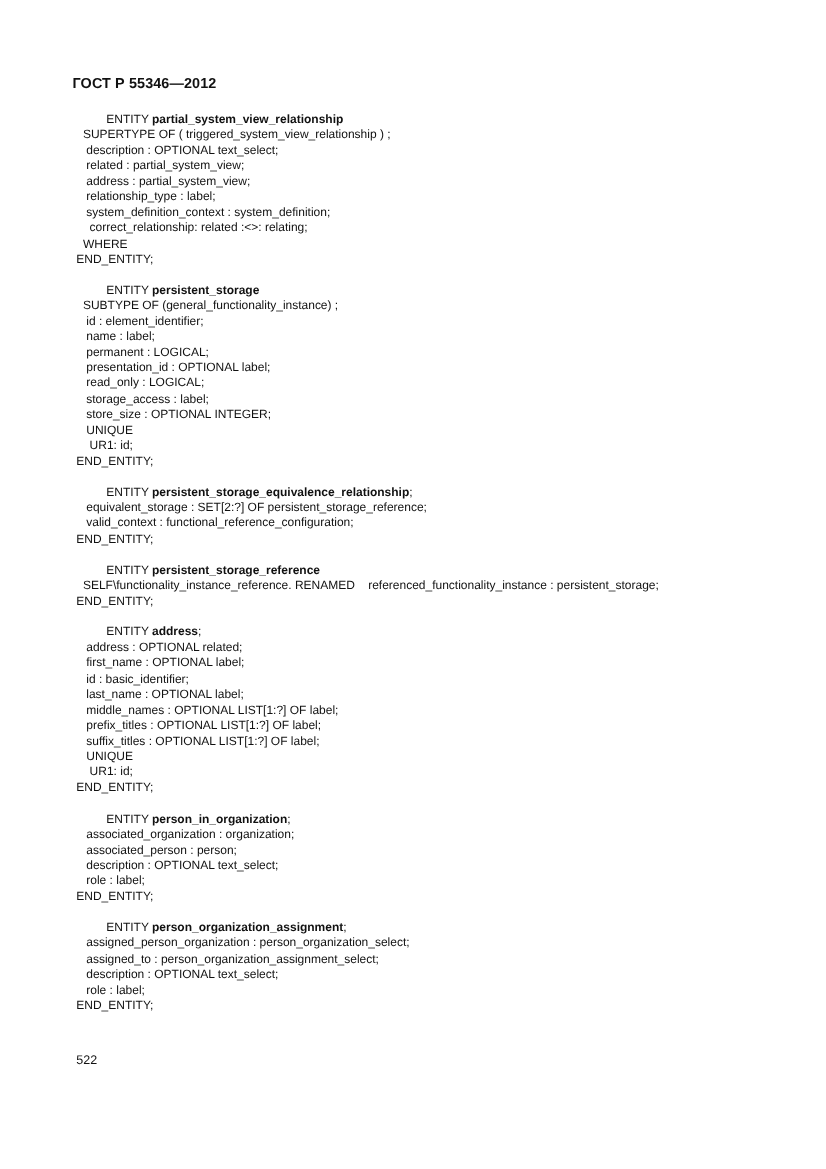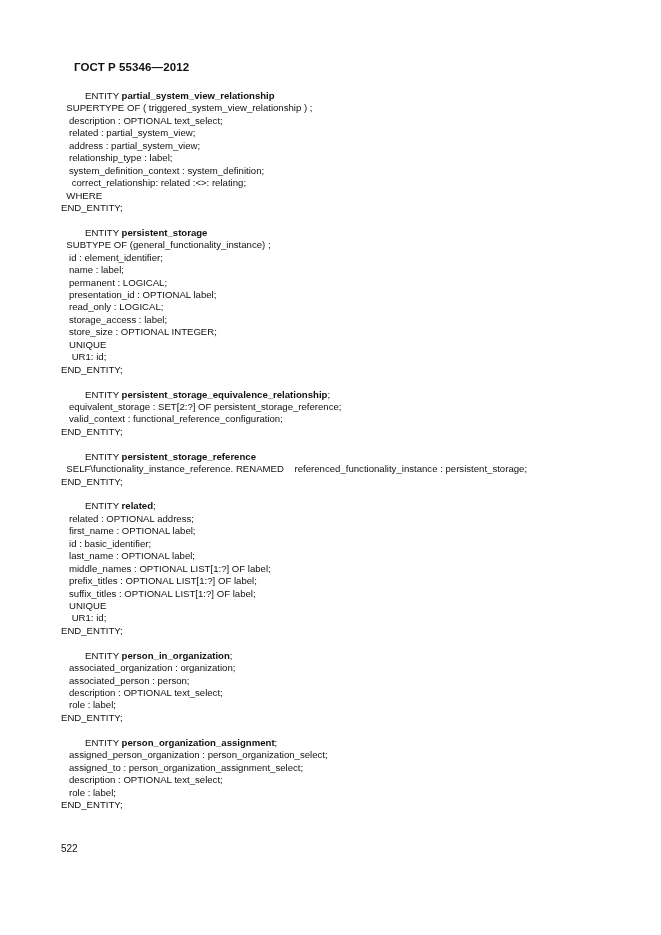--- a/index.html
+++ b/index.html
@@ -10,21 +10,21 @@
     body {
       width: 661px;
       height: 935px;
       position: relative;
       overflow: hidden;
       font-family: "Liberation Sans", sans-serif;
       color: #111111;
     }
     .page-header {
       position: absolute;
-      left: 74px;
+      left: 58px;
       top: 61px;
       font-size: 11.5px;
       font-weight: bold;
       letter-spacing: 0.1px;
     }
     .content {
       position: absolute;
       left: 61px;
       top: 90px;
       width: 580px;
@@ -89,22 +89,22 @@
     <div class="line">END_ENTITY;</div>
   </div>
 
   <div class="entity">
     <div class="line"><span class="kw">ENTITY </span><span class="name">persistent_storage_reference</span><span></span></div>
     <div class="line">  SELF\functionality_instance_reference. RENAMED    referenced_functionality_instance : persistent_storage;</div>
     <div class="line">END_ENTITY;</div>
   </div>
 
   <div class="entity">
-    <div class="line"><span class="kw">ENTITY </span><span class="name">related</span><span>;</span></div>
-    <div class="line">   related : OPTIONAL address;</div>
+    <div class="line"><span class="kw">ENTITY </span><span class="name">address</span><span>;</span></div>
+    <div class="line">   address : OPTIONAL related;</div>
     <div class="line">   first_name : OPTIONAL label;</div>
     <div class="line">   id : basic_identifier;</div>
     <div class="line">   last_name : OPTIONAL label;</div>
     <div class="line">   middle_names : OPTIONAL LIST[1:?] OF label;</div>
     <div class="line">   prefix_titles : OPTIONAL LIST[1:?] OF label;</div>
     <div class="line">   suffix_titles : OPTIONAL LIST[1:?] OF label;</div>
     <div class="line">   UNIQUE</div>
     <div class="line">    UR1: id;</div>
     <div class="line">END_ENTITY;</div>
   </div>

